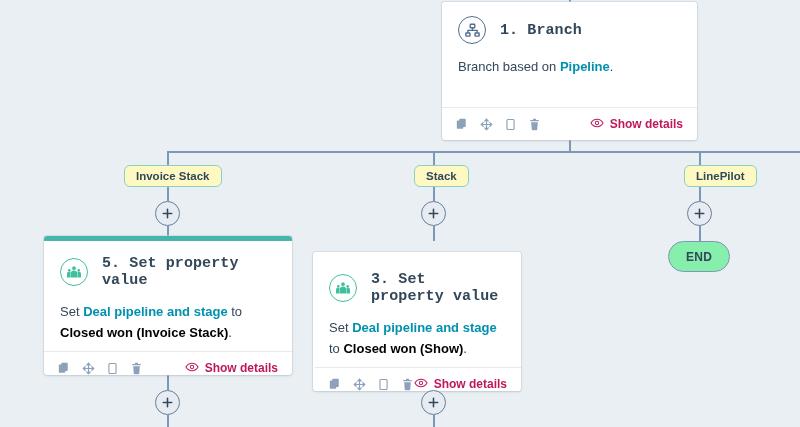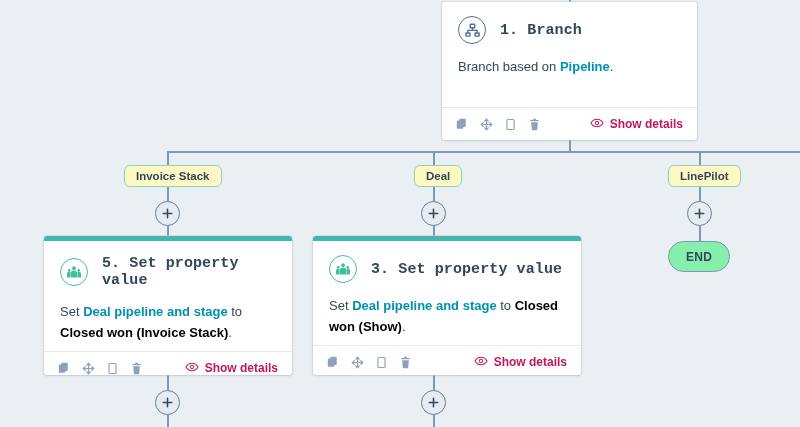--- a/index.html
+++ b/index.html
@@ -241,23 +241,23 @@
         </span>
         <span>Show details</span>
       </div>
     </div>
   </div>
 
   <div class="chip" style="left:124px; top:165px;">
     <span>Invoice Stack</span>
   </div>
   <div class="chip" style="left:414px; top:165px;">
-    <span>Deal</span>
-  </div>
-  <div class="chip" style="left:668px; top:165px;">
+    <span>Stack</span>
+  </div>
+  <div class="chip" style="left:684px; top:165px;">
     <span>LinePilot</span>
   </div>
 
   <div class="plus" style="left:155px; top:201px;">
     <svg width="11" height="11" viewBox="0 0 12 12" stroke="#33475b" stroke-width="1.7" stroke-linecap="round">
         <path d="M6 1.4v9.2M1.4 6h9.2"></path>
       </svg>
   </div>
   <div class="plus" style="left:421px; top:201px;">
     <svg width="11" height="11" viewBox="0 0 12 12" stroke="#33475b" stroke-width="1.7" stroke-linecap="round">
@@ -323,21 +323,21 @@
           <svg width="14" height="14" viewBox="0 0 18 18" fill="none" stroke="currentColor" stroke-width="1.3">
               <path d="M1.2 9S4 4.3 9 4.3 16.8 9 16.8 9 14 13.7 9 13.7 1.2 9 1.2 9z"></path>
               <circle cx="9" cy="9" r="2.1"></circle>
             </svg>
         </span>
         <span>Show details</span>
       </div>
     </div>
   </div>
 
-  <div class="card" style="left:313px; top:236px; width:268px; height:139px;">
+  <div class="card" style="left:313px; top:252px; width:208px; height:139px;align-items:flex-end;">
     <div class="card-accent"></div>
     <div class="card-head">
       <div class="card-icon green">
         <svg width="14" height="14" viewBox="0 0 16 16" fill="currentColor">
           <circle cx="8" cy="3.6" r="2.1"></circle>
             <path d="M4.4 14.4V9.3c0-1.9 1.6-3.1 3.6-3.1s3.6 1.2 3.6 3.1v5.1z"></path>
           <circle cx="2.6" cy="6.2" r="1.5"></circle>
             <path d="M0 14.4V9.9c0-1.3 1.1-2.1 2.6-2.1.5 0 1 .1 1.4.3v6.3z"></path>
           <circle cx="13.4" cy="6.2" r="1.5"></circle>
             <path d="M16 14.4V9.9c0-1.3-1.1-2.1-2.6-2.1-.5 0-1 .1-1.4.3v6.3z"></path>

